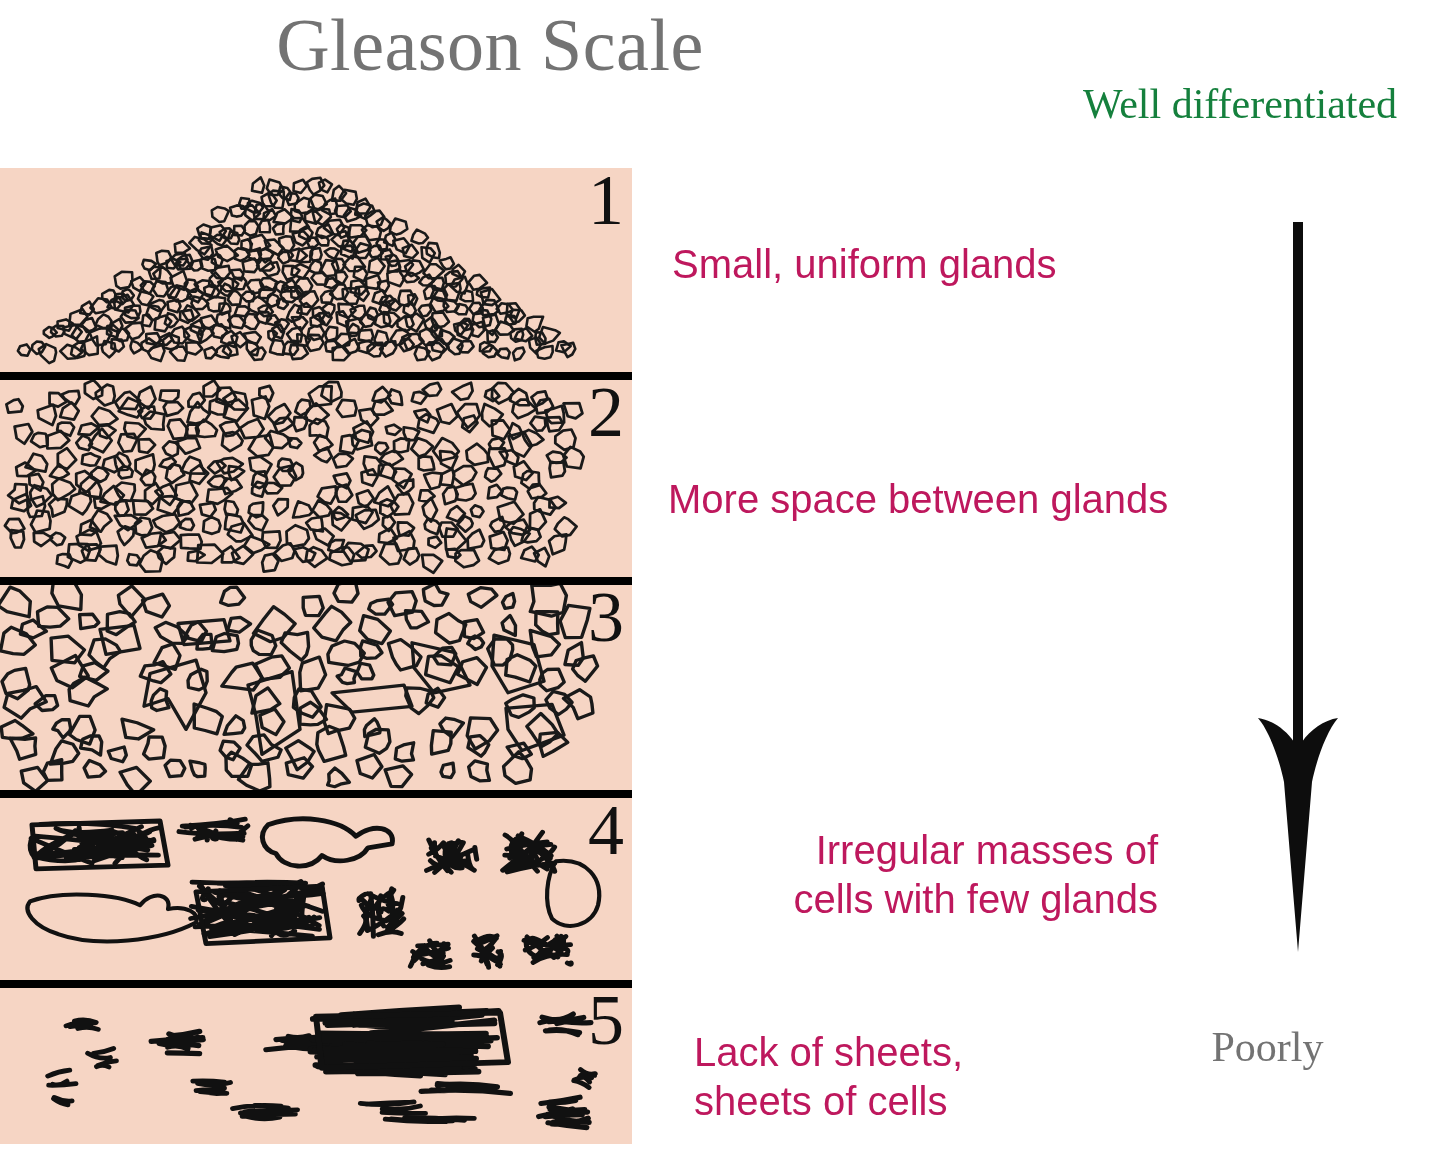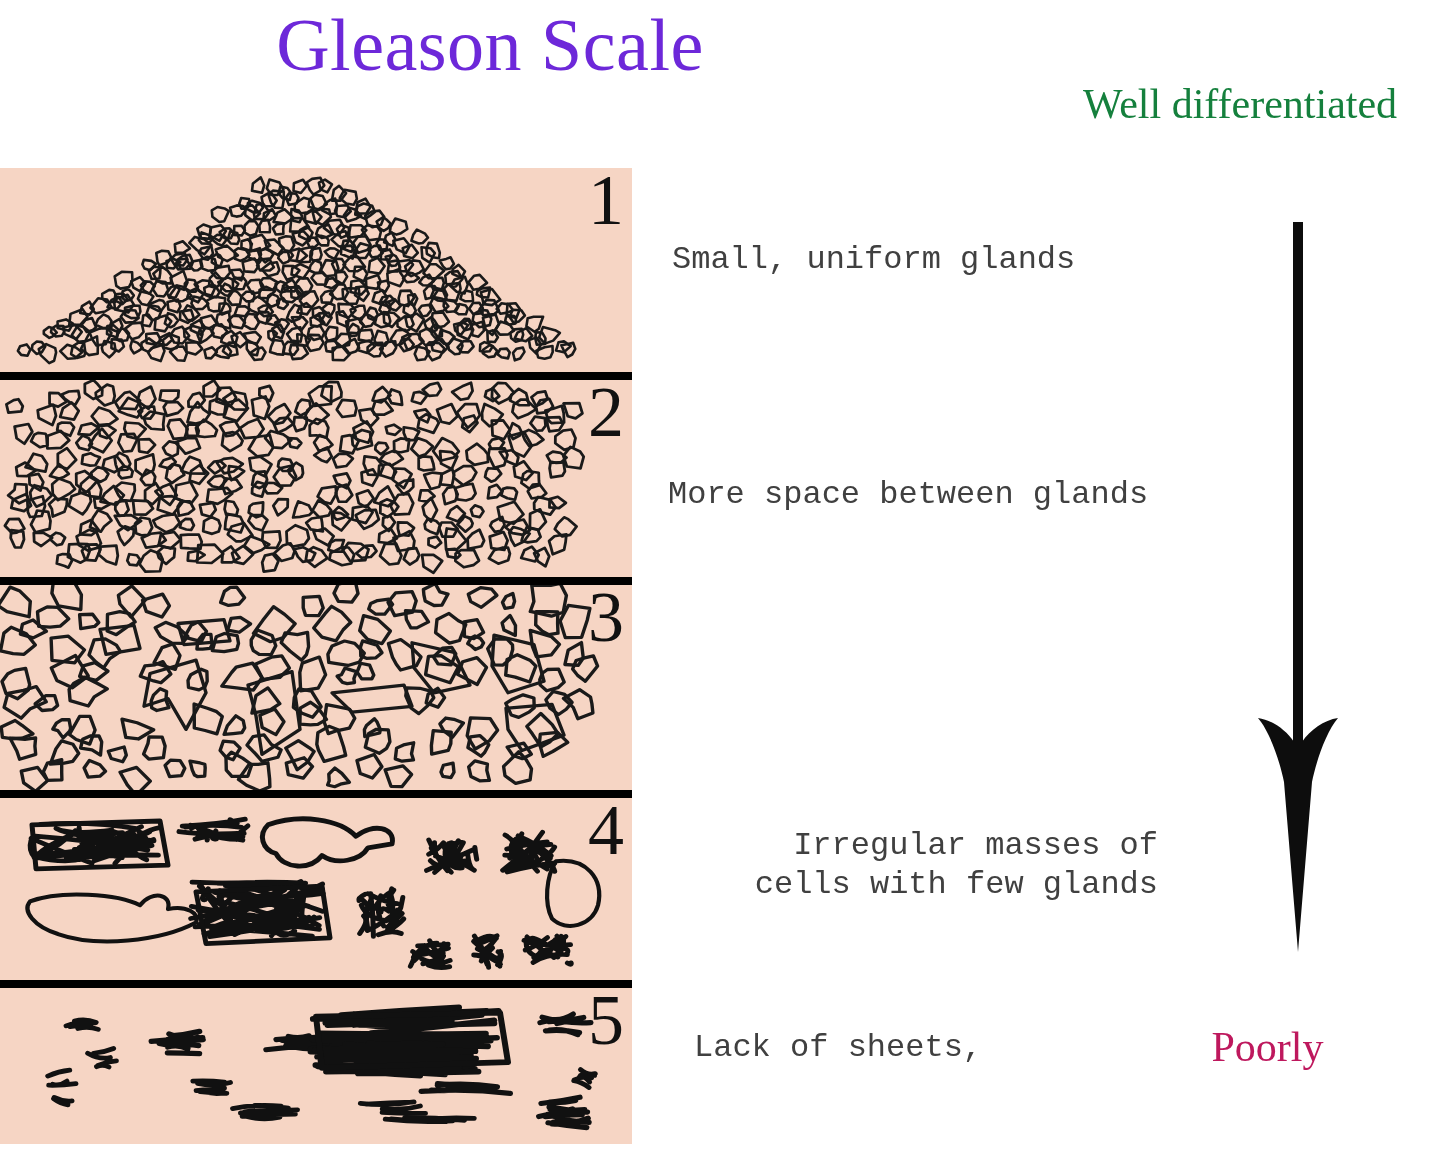--- a/index.html
+++ b/index.html
@@ -17,21 +17,21 @@
 
   
   #title {
     position: absolute;
     left: 0;
     top: 8px;
     width: 980px;
     text-align: center;
     font-size: 74px;
     line-height: 1;
-    color: #6d28d9;
+    color: #737373;
     font-family: "Liberation Serif", "DejaVu Serif", serif;
     letter-spacing: 0.5px;
   }
 
   
   #well-diff {
     position: absolute;
     left: 1040px;
     top: 82px;
     width: 400px;
@@ -41,21 +41,21 @@
     color: #15803d;
   }
   #poorly-diff {
     position: absolute;
     left: 1095px;
     top: 1022px;
     width: 345px;
     text-align: center;
     font-size: 42px;
     line-height: 1.22;
-    color: #be185d;
+    color: #737373;
   }
 
   
   #panels {
     position: absolute;
     left: 0;
     top: 168px;
     width: 632px;
     height: 984px;
   }
@@ -84,24 +84,24 @@
     font-size: 72px;
     line-height: 1;
     color: #111111;
     font-family: "Liberation Serif", "DejaVu Serif", serif;
     z-index: 3;
   }
 
   
   .grade-label {
     position: absolute;
-    color: #404040;
-    font-size: 32px;
+    color: #be185d;
+    font-size: 40px;
     line-height: 1.22;
-    font-family: Liberation Mono, monospace;
+    font-family: Liberation Sans, sans-serif;
   }
   #label-1 { left: 672px; top: 240px; width: 520px; }
   #label-2 { left: 668px; top: 443px; width: 560px; margin-top: 32px; }
   #label-3 { left: 672px; top: 608px; width: 520px; }
   #label-4 { left: 678px; top: 826px; width: 480px; text-align: right; }
   #label-5 { left: 694px; top: 1028px; width: 360px; }
 
   
   #arrow {
     position: absolute;
@@ -919,20 +919,21 @@
 <div class="grade-label" id="label-3">
 </div>
 
 <div class="grade-label" id="label-4">
   <div>Irregular masses of</div>
   <div>cells with few glands</div>
 </div>
 
 <div class="grade-label" id="label-5">
   <div>Lack of sheets,</div>
+  <div>sheets of cells</div>
 </div>
 
 <svg id="arrow" viewBox="0 0 104 730">
   <rect x="47" y="0" width="10" height="520" fill="#0d0d0d"></rect>
   <path d="M 52 730
            L 38 560
            C 34 540 24 510 12 496
            C 26 498 40 508 48 520
            L 48 516
            L 56 516

